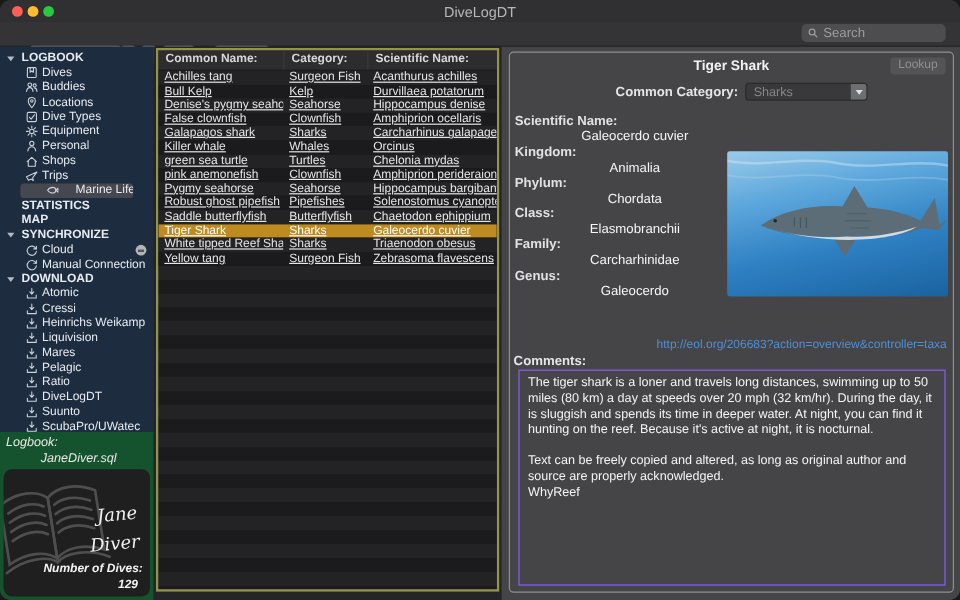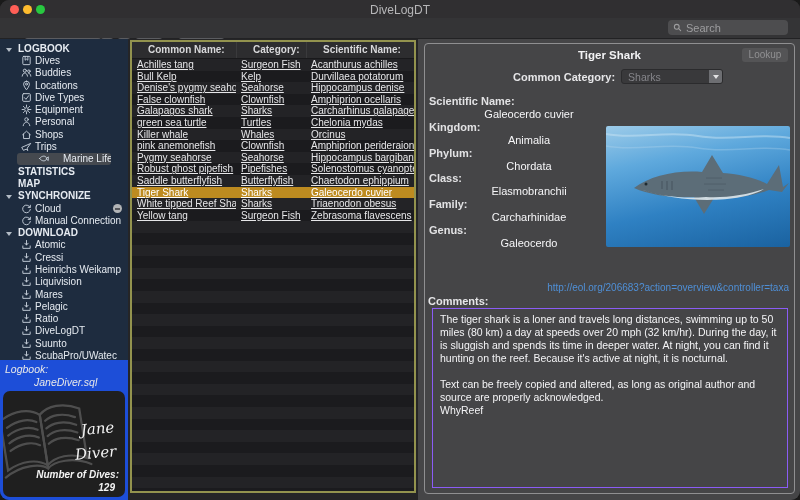--- a/index.html
+++ b/index.html
@@ -59,40 +59,40 @@
     border-left:3.5px solid transparent;border-right:3.5px solid transparent;
     border-top:4.5px solid #b3bcc6;}
   .nav-icon{width:11px;height:11px;display:inline-flex;align-items:center;justify-content:center;flex:0 0 auto;}
   .nav-icon svg{width:11px;height:11px;}
   .nav-icon svg *{stroke:#c9d2dd;fill:none;stroke-width:1;stroke-linecap:round;stroke-linejoin:round;}
   .nav-label{overflow:hidden;text-overflow:clip;}
   .lock-badge{position:absolute;left:113px;top:165px;width:9px;height:9px;border-radius:50%;
               background:#b2b4b6;}
   .lock-badge::after{content:"";position:absolute;left:2px;top:4px;width:5px;height:1.5px;background:#55565a;}
   
-  .sidebar-bottom{position:absolute;left:0;right:0;top:321px;bottom:0;background:#1d4ed8;}
+  .sidebar-bottom{position:absolute;left:0;right:0;top:321px;bottom:0;background:#14532d;}
   .logbook-label{position:absolute;left:5px;top:3px;font-size:10.5px;font-style:italic;color:#e8e8e8;}
   .logbook-file{position:absolute;left:34px;top:16px;font-size:10.5px;font-style:italic;color:#e8e8e8;}
   .book-cover{position:absolute;left:3px;right:3px;top:31px;bottom:3px;background:#1f1f1f;
               border-radius:7px;overflow:hidden;}
   .book-sketch{position:absolute;left:-8px;top:4px;width:100px;height:92px;transform:rotate(-9deg);opacity:.85;}
   .book-sketch *{stroke:#585858;fill:none;stroke-width:2;stroke-linecap:round;}
   .cover-script{position:absolute;right:10px;top:26px;text-align:right;
                 font-family:"DejaVu Serif",serif;font-style:italic;font-size:15px;color:#f2f2f2;
                 transform:rotate(-5deg);line-height:24px;}
   .dives-label{position:absolute;right:6px;bottom:17px;font-size:10px;font-style:italic;
                font-weight:bold;color:#f4f4f4;}
   .dives-count{position:absolute;right:10px;bottom:4px;font-size:10px;font-style:italic;
                font-weight:bold;color:#f4f4f4;}
   
   .table-col{position:absolute;left:128px;top:0;width:290px;bottom:0;background:#252527;}
   .table-frame{position:absolute;left:2px;right:2px;top:1px;bottom:7px;border:2px solid #93934e;
                background:#1d1d1f;overflow:hidden;}
   .thead{display:flex;height:16px;background:#2d2d2f;border-bottom:1px solid #19191b;}
-  .th{font-size:10px;font-weight:bold;color:#d8d8da;line-height:16px;padding-left:16px;
+  .th{font-size:10px;font-weight:bold;color:#d8d8da;line-height:16px;padding-left:6px;
       box-sizing:border-box;white-space:nowrap;overflow:hidden;}
   .th + .th{border-left:1px solid #3a3a3c;}
   .c1{width:104px;flex:0 0 auto;}
   .c2{width:70px;flex:0 0 auto;}
   .c3{flex:1;min-width:0;}
   .tbody{position:absolute;top:17px;left:0;right:0;bottom:0;
          background:repeating-linear-gradient(180deg,#232326 0 11.6px,#1b1b1e 11.6px 23.2px);}
   .tr{display:flex;height:11.6px;line-height:11.7px;font-size:10px;color:#e6e6e8;text-decoration:underline;}
   .tr:nth-child(odd){background:#232326;}
   .tr:nth-child(even){background:#1b1b1e;}
@@ -486,28 +486,28 @@
               <span class="td c1">False clownfish</span>
               <span class="td c2">Clownfish</span>
               <span class="td c3">Amphiprion ocellaris</span>
             </div>
             <div class="tr t-item">
               <span class="td c1">Galapagos shark</span>
               <span class="td c2">Sharks</span>
               <span class="td c3">Carcharhinus galapagen…</span>
             </div>
             <div class="tr t-item">
+              <span class="td c1">Killer whale</span>
+              <span class="td c2">Whales</span>
+              <span class="td c3">Orcinus</span>
+            </div>
+            <div class="tr t-item">
               <span class="td c1">green sea turtle</span>
               <span class="td c2">Turtles</span>
               <span class="td c3">Chelonia mydas</span>
-            </div>
-            <div class="tr t-item">
-              <span class="td c1">Killer whale</span>
-              <span class="td c2">Whales</span>
-              <span class="td c3">Orcinus</span>
             </div>
             <div class="tr t-item">
               <span class="td c1">pink anemonefish</span>
               <span class="td c2">Clownfish</span>
               <span class="td c3">Amphiprion perideraion</span>
             </div>
             <div class="tr t-item">
               <span class="td c1">Pygmy seahorse</span>
               <span class="td c2">Seahorse</span>
               <span class="td c3">Hippocampus bargibanti</span>

